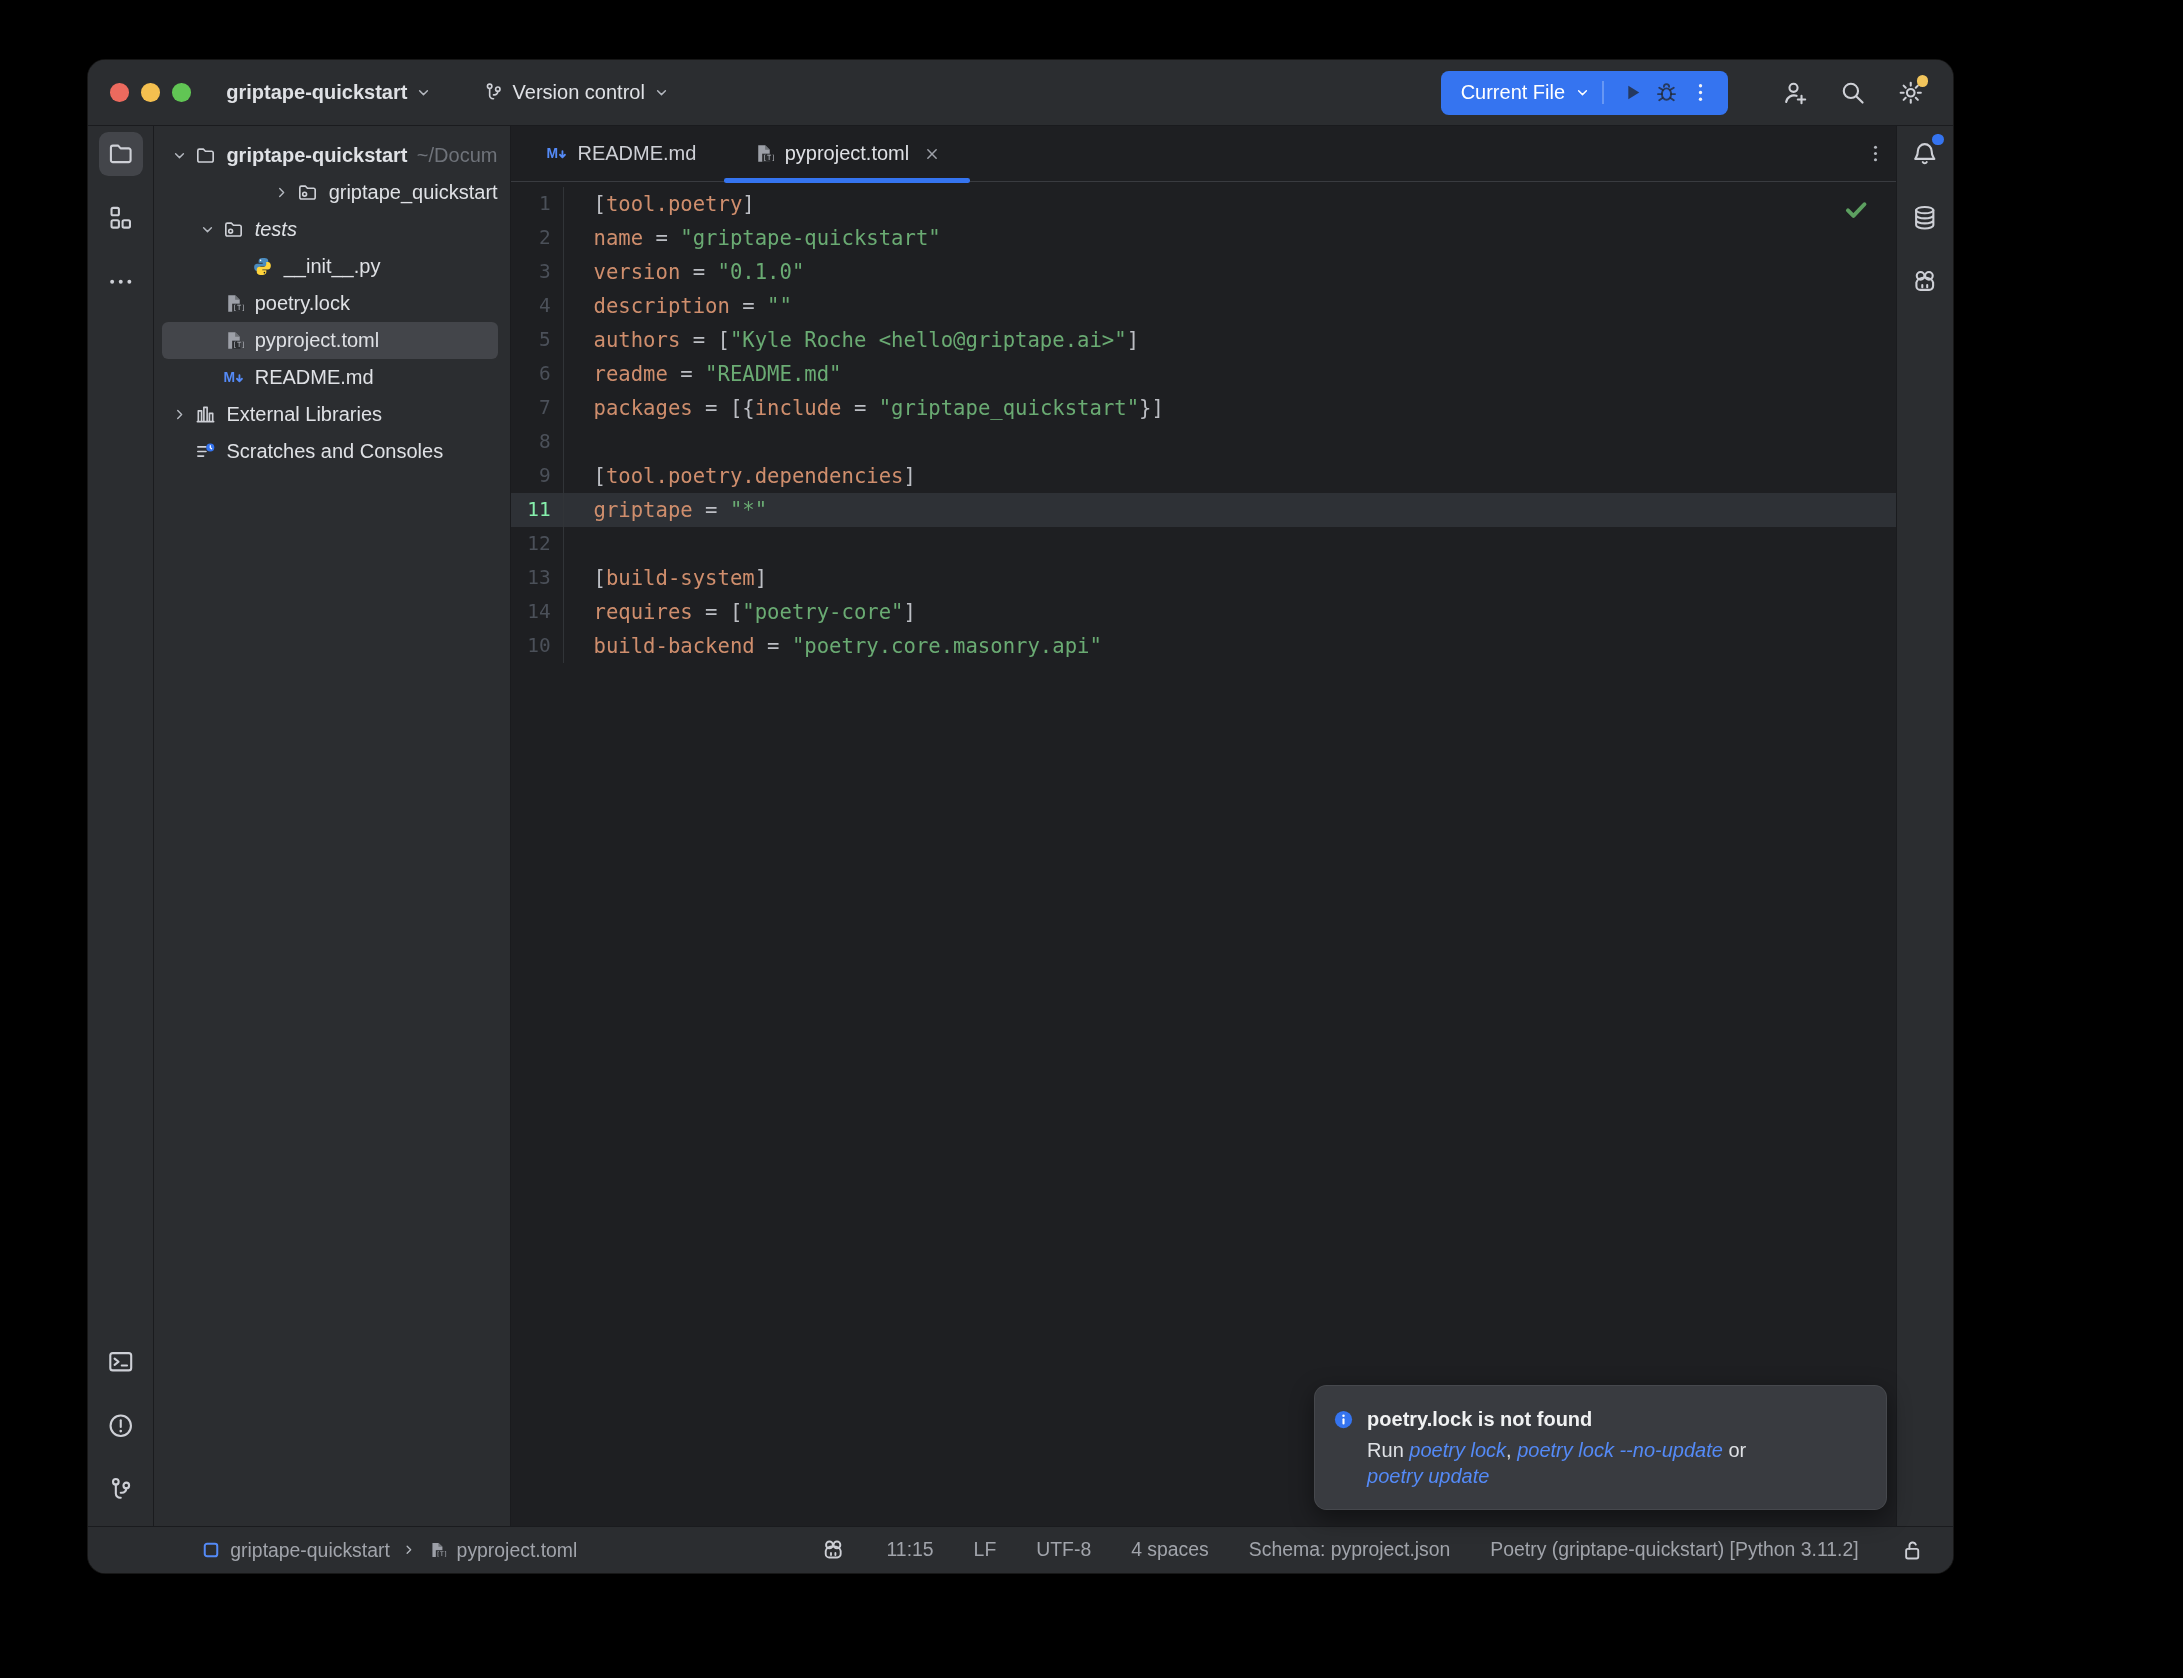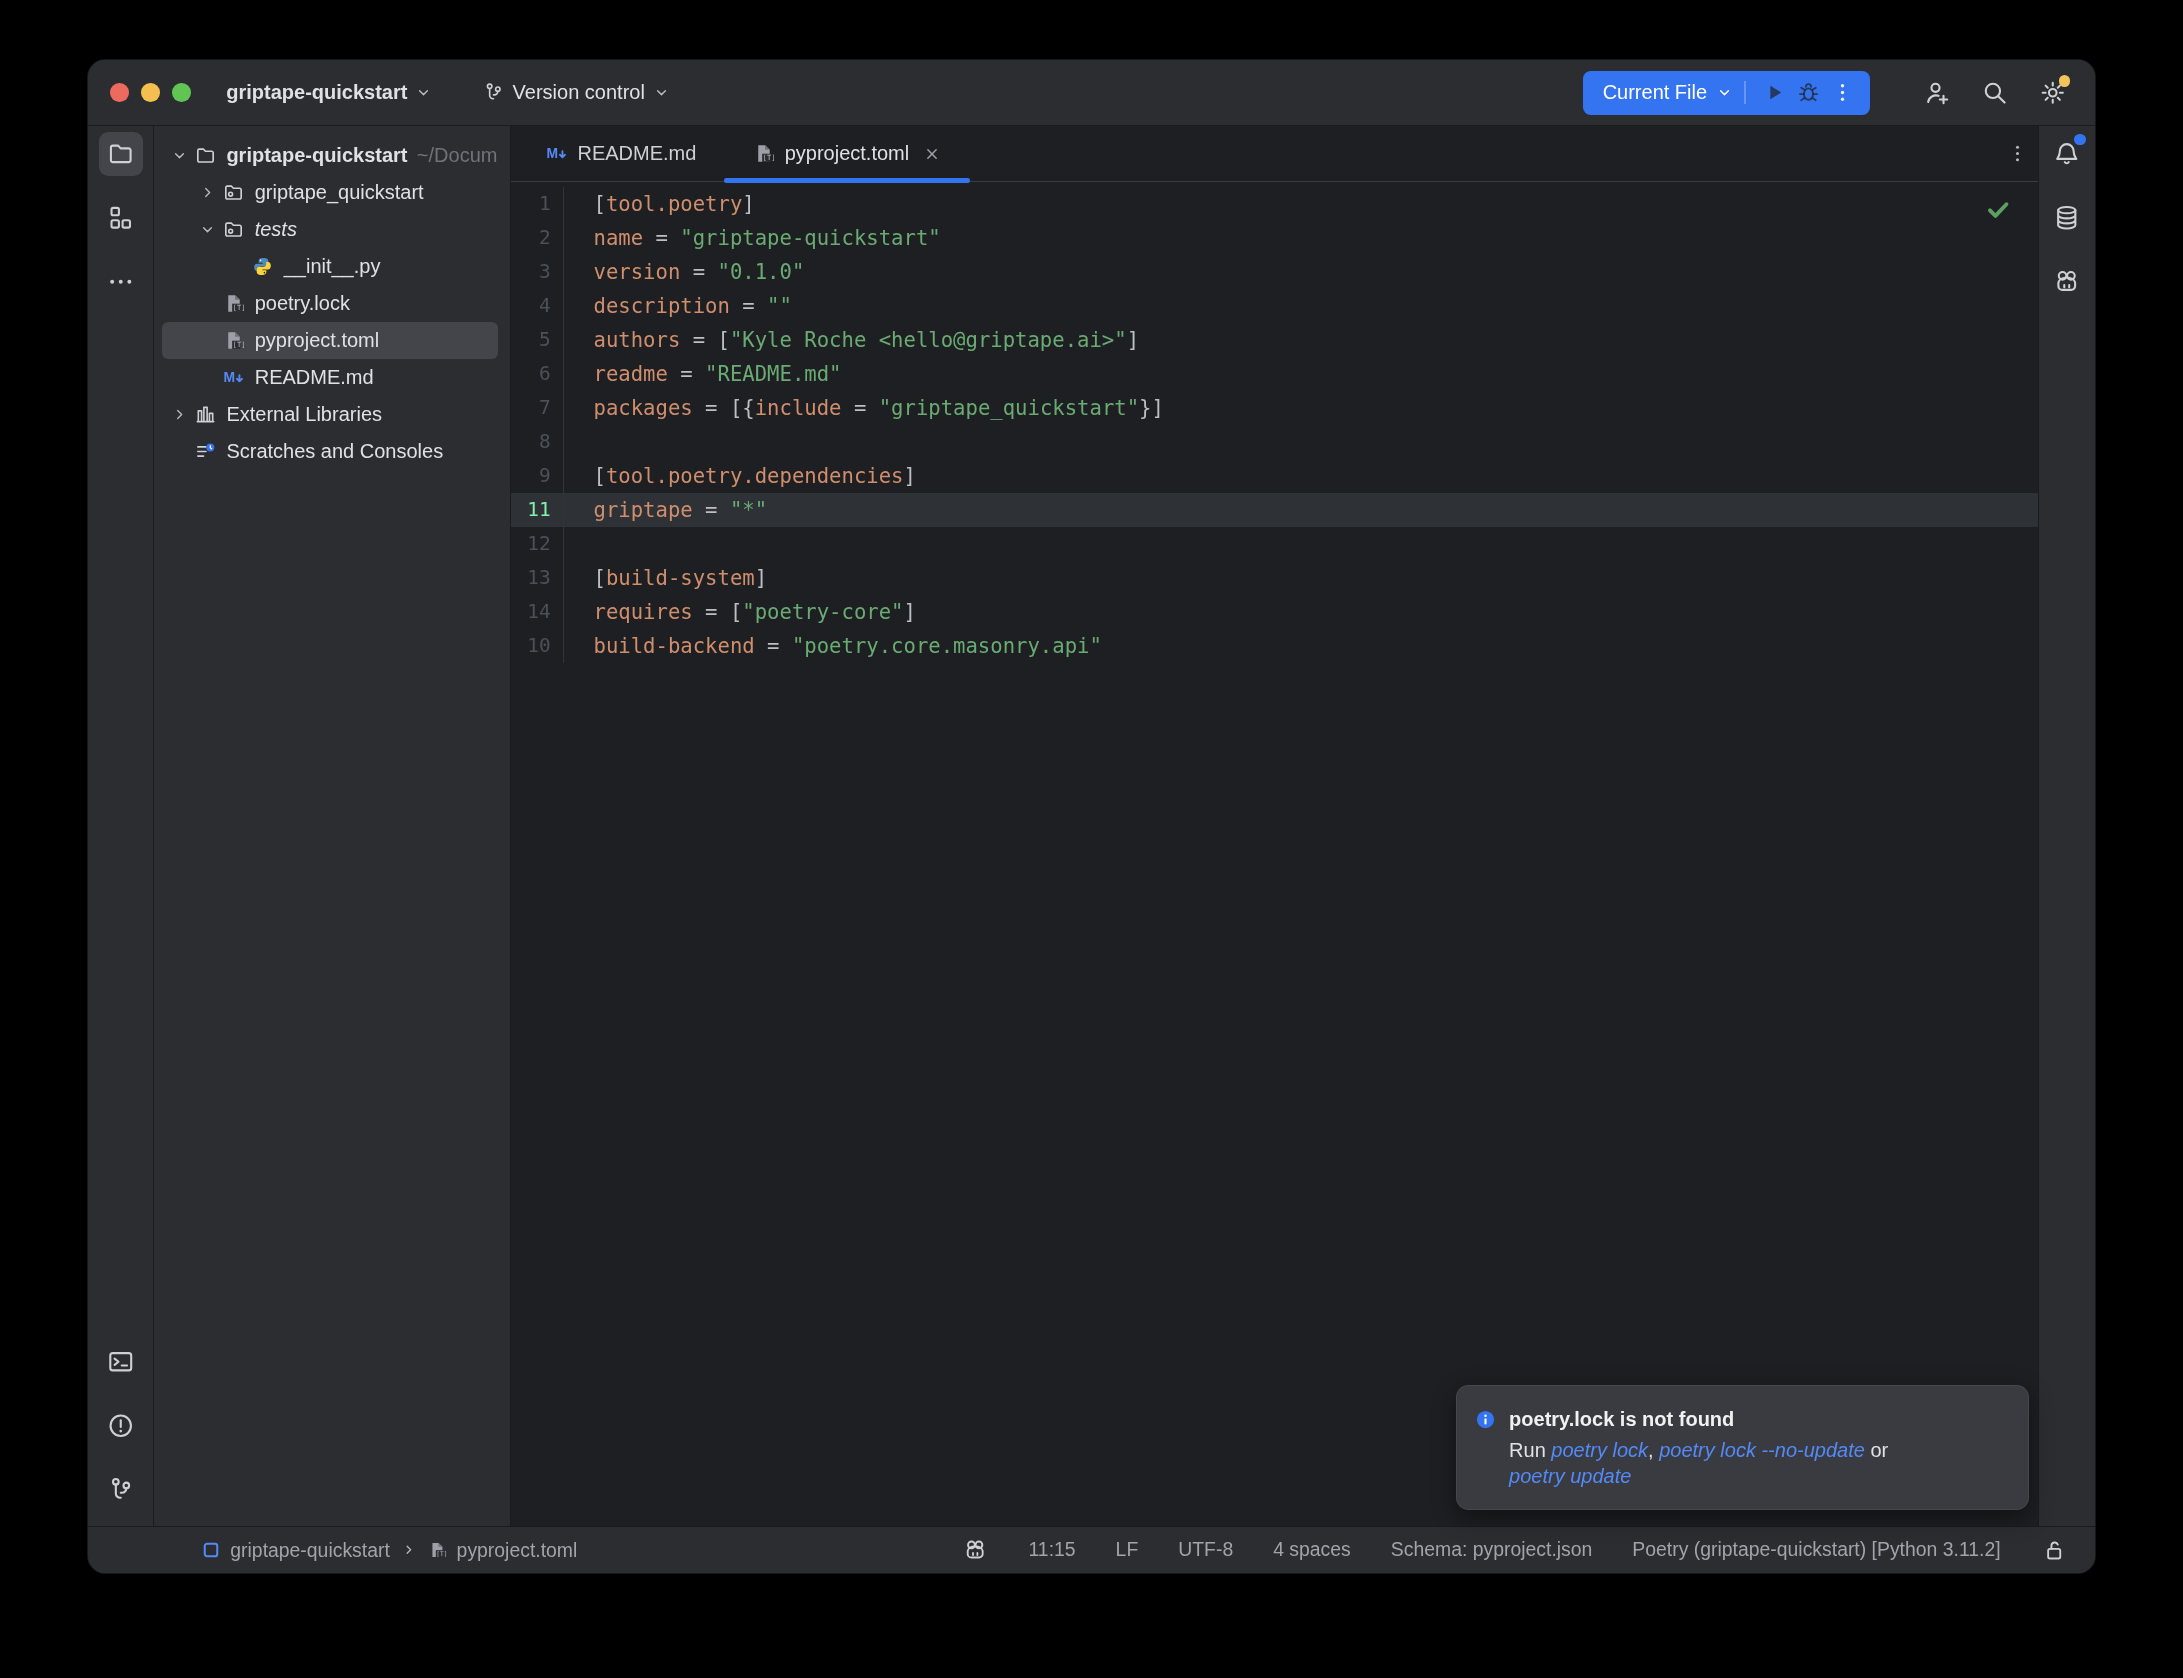--- a/index.html
+++ b/index.html
@@ -6,21 +6,21 @@
     --bg-editor:#1E1F22; --bg-panel:#2B2D30; --divider:#1A1B1E; --soft-div:#393B40;
     --sel:#43454A; --caret-row:#2E3136; --accent:#3574F0; --text:#DFE1E5;
     --text-dim:#9DA0A8; --text-faint:#6F737A; --lnum:#4B5059;
     --key:#CF8E6D; --str:#6AAB73; --punct:#BCBEC4; --link:#548AF7;
     --icon:#CED0D6; --check:#5C9F60; --badge-y:#F2C55C;
   }
   *{margin:0;padding:0;box-sizing:border-box;}
   html,body{width:2183px;height:1678px;background:#000;overflow:hidden;
     font-family:"Liberation Sans",sans-serif;-webkit-user-select:none;}
   svg{display:block;}
-  .window{position:absolute;left:88px;top:60px;width:2007px;height:1513px;
+  .window{position:absolute;left:88px;top:60px;width:1865px;height:1513px;
     background:var(--bg-editor);border-radius:17px;overflow:hidden;
     outline:0.8px solid rgba(255,255,255,.09);display:flex;flex-direction:column;}
   
   .titlebar{height:66px;flex:0 0 66px;background:var(--bg-panel);display:flex;align-items:center;
     border-bottom:0.8px solid var(--divider);color:var(--text);font-size:20px;}
   .traffic{display:flex;gap:12.4px;margin-left:22px;}
   .traffic span{width:18.6px;height:18.6px;border-radius:50%;}
   .tb-item{display:flex;align-items:center;gap:7.8px;padding:6.2px 9.3px;border-radius:6.2px;cursor:default;}
   .proj-sel{margin-left:26.4px;font-weight:600;}
   .vcs{margin-left:31px;}
@@ -261,21 +261,21 @@
               <span class="tw-icon">
                 <span style="width: 23px; height: 23px; display: inline-flex;">
                   <svg viewBox="0 0 24 24" width="100%" height="100%" fill="none">
                     <path d="M4 7a1.6 1.6 0 0 1 1.6-1.6h4.3l2 2.2h6.5A1.6 1.6 0 0 1 20 9.2v8A1.6 1.6 0 0 1 18.4 18.8H5.6A1.6 1.6 0 0 1 4 17.2z" stroke="#CED0D6" stroke-width="1.7" stroke-linecap="round" stroke-linejoin="round" fill="none"></path>
                   </svg>
                 </span>
               </span>
               <span class="tree-label bold">griptape-quickstart</span>
               <span class="tree-secondary">~/Docume</span>
             </div>
-            <div class="tree-row" style="padding-left: 33px;">
+            <div class="tree-row" style="padding-left: 33px; justify-content: flex-end;">
               <span class="tw-chev">
                 <span style="width: 17px; height: 17px; display: inline-flex;">
                   <svg viewBox="0 0 24 24" width="100%" height="100%" fill="none">
                     <path d="M9.5 6.5 15 12l-5.5 5.5" stroke="#B4B8BF" stroke-width="2" stroke-linecap="round" stroke-linejoin="round"></path>
                   </svg>
                 </span>
               </span>
               <span class="tw-icon">
                 <span style="width: 23px; height: 23px; display: inline-flex;">
                   <svg viewBox="0 0 24 24" width="100%" height="100%" fill="none">

